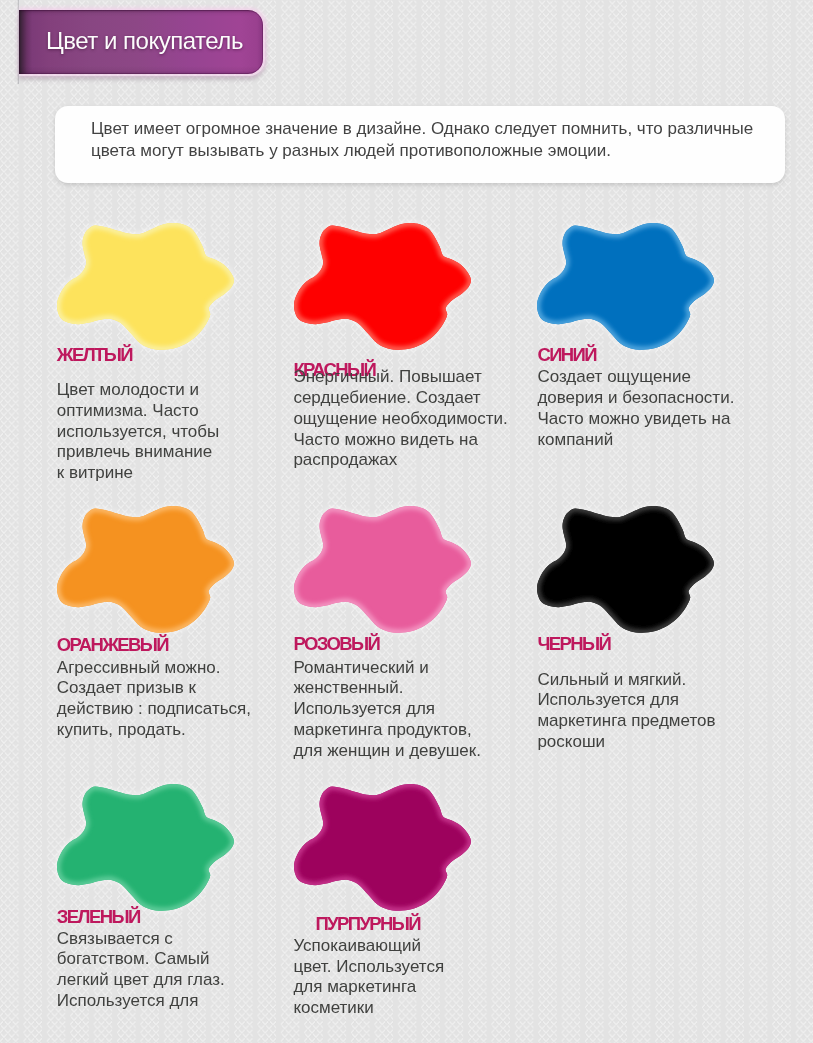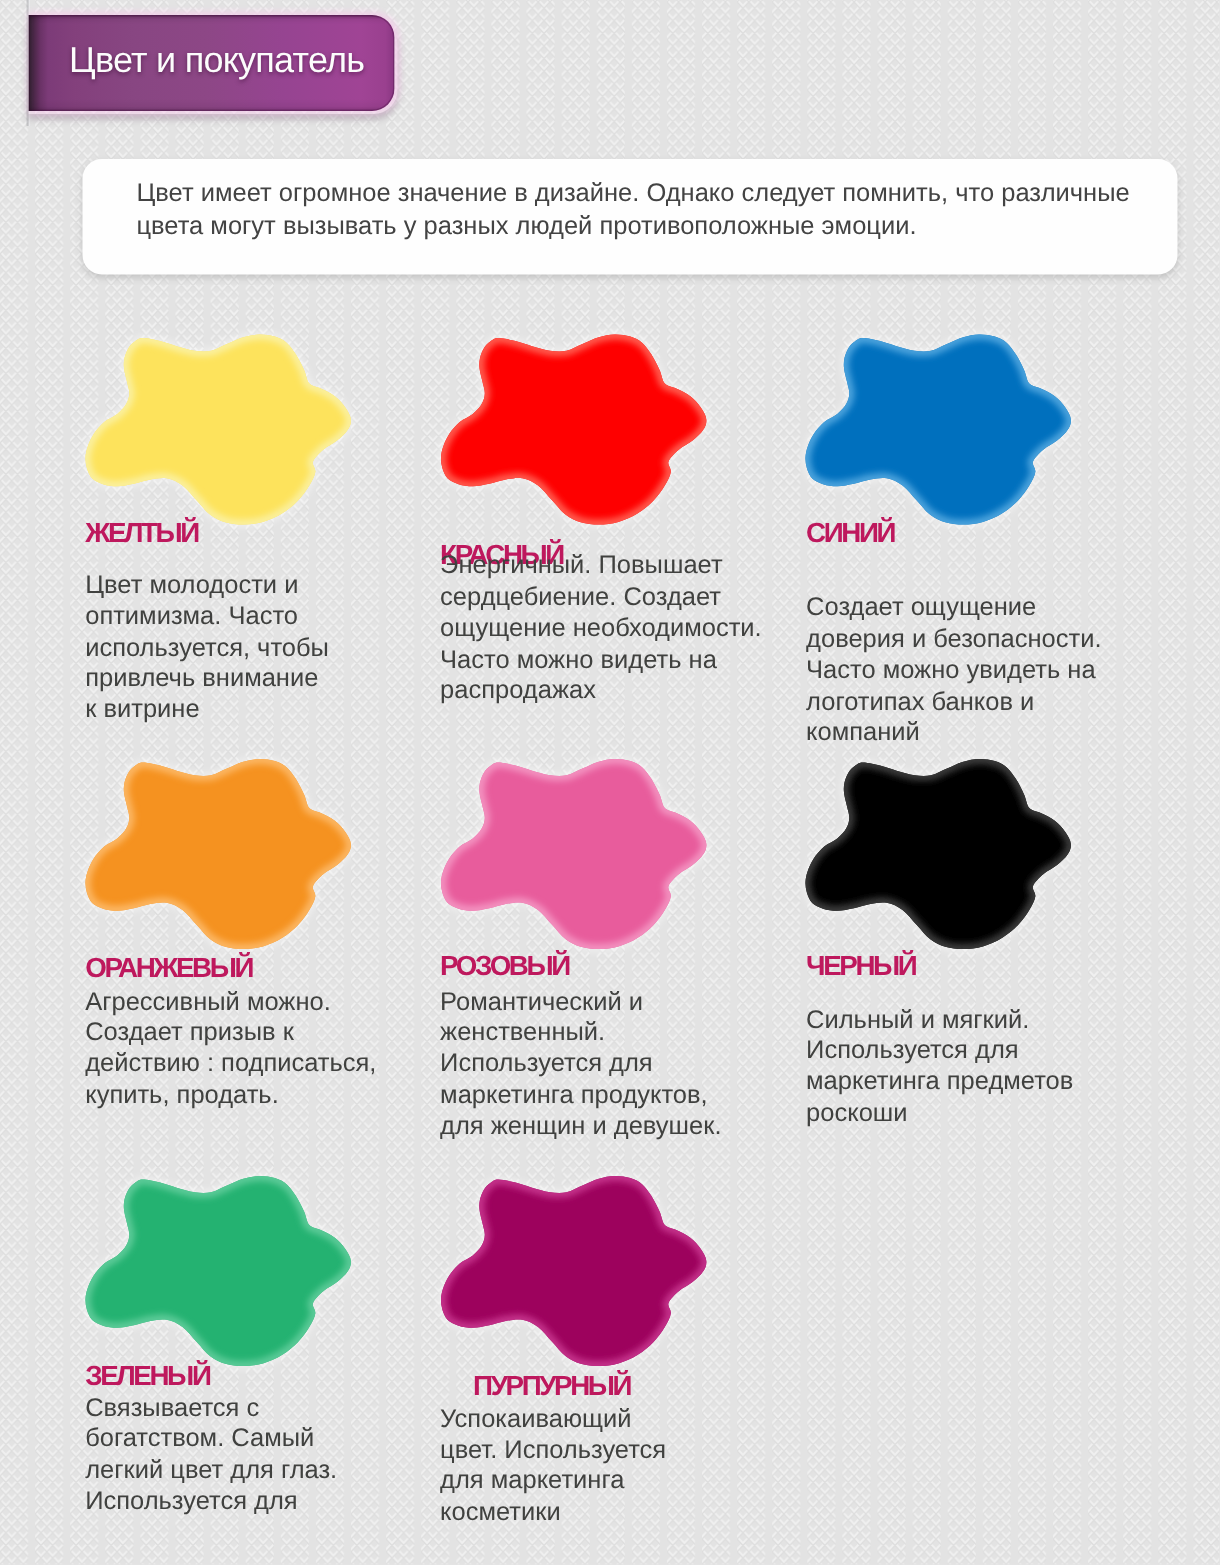--- a/index.html
+++ b/index.html
@@ -165,25 +165,24 @@
             </g>
             <path d="M38.2,2.4 C41.0,2.4 46.0,3.5 49.7,4.4 C53.5,5.3 56.9,6.7 60.7,7.8 C64.5,8.9 68.9,10.3 72.7,10.8 C76.5,11.3 80.0,11.6 83.7,10.8 C87.4,10.0 91.1,7.7 94.7,6.2 C98.3,4.7 101.7,2.8 105.2,1.8 C108.7,0.8 112.2,0.1 115.7,0.0 C119.2,-0.1 123.1,0.5 126.2,1.4 C129.3,2.3 131.9,3.6 134.2,5.6 C136.5,7.6 138.3,10.2 140.2,13.2 C142.1,16.2 144.2,20.4 145.7,23.7 C147.2,26.9 147.3,30.6 149.2,32.7 C151.1,34.8 154.4,34.8 157.2,36.2 C160.0,37.6 163.5,39.1 166.2,41.2 C168.9,43.3 171.4,46.1 173.2,48.7 C175.0,51.3 176.7,54.2 176.9,56.7 C177.2,59.2 176.2,61.4 174.7,63.7 C173.2,66.0 170.4,68.5 167.7,70.7 C165.0,72.9 161.4,74.4 158.7,76.7 C156.0,79.0 152.6,82.2 151.7,84.7 C150.8,87.2 153.6,89.0 153.2,91.7 C152.8,94.4 151.1,97.5 149.2,100.7 C147.3,103.9 144.7,107.6 141.7,110.7 C138.7,113.8 135.1,116.8 131.2,119.2 C127.3,121.6 122.5,123.8 118.2,125.0 C113.9,126.2 109.4,126.7 105.2,126.7 C101.0,126.7 96.9,126.3 93.2,125.2 C89.5,124.1 86.4,122.6 83.2,120.2 C80.0,117.8 77.3,114.0 74.2,110.7 C71.1,107.5 68.0,103.2 64.7,100.7 C61.4,98.2 57.8,96.6 54.2,95.9 C50.6,95.2 46.9,96.1 43.2,96.7 C39.5,97.3 35.9,98.8 32.2,99.5 C28.5,100.2 24.6,101.2 21.2,101.2 C17.8,101.2 14.5,100.7 11.7,99.8 C8.9,98.9 6.3,97.8 4.5,96.0 C2.7,94.2 1.6,91.3 0.9,89.0 C0.2,86.7 -0.1,84.3 0.0,82.0 C0.1,79.7 0.5,77.6 1.4,75.0 C2.3,72.4 3.7,69.2 5.5,66.4 C7.3,63.6 9.9,60.6 12.5,58.4 C15.1,56.2 18.8,55.0 21.2,53.0 C23.6,51.0 25.9,48.5 27.2,46.2 C28.5,43.9 29.1,41.8 29.2,39.4 C29.3,37.0 28.3,34.5 27.7,31.7 C27.1,28.9 26.0,25.4 25.7,22.7 C25.4,20.0 25.5,18.0 26.0,15.7 C26.5,13.4 27.6,10.8 28.7,9.0 C29.8,7.2 31.3,5.8 32.9,4.7 C34.5,3.6 35.4,2.4 38.2,2.4 Z" fill="#0070be"></path>
             <g clip-path="url(#c2)">
               <g filter="url(#f2)">
                 <path d="M38.2,2.4 C41.0,2.4 46.0,3.5 49.7,4.4 C53.5,5.3 56.9,6.7 60.7,7.8 C64.5,8.9 68.9,10.3 72.7,10.8 C76.5,11.3 80.0,11.6 83.7,10.8 C87.4,10.0 91.1,7.7 94.7,6.2 C98.3,4.7 101.7,2.8 105.2,1.8 C108.7,0.8 112.2,0.1 115.7,0.0 C119.2,-0.1 123.1,0.5 126.2,1.4 C129.3,2.3 131.9,3.6 134.2,5.6 C136.5,7.6 138.3,10.2 140.2,13.2 C142.1,16.2 144.2,20.4 145.7,23.7 C147.2,26.9 147.3,30.6 149.2,32.7 C151.1,34.8 154.4,34.8 157.2,36.2 C160.0,37.6 163.5,39.1 166.2,41.2 C168.9,43.3 171.4,46.1 173.2,48.7 C175.0,51.3 176.7,54.2 176.9,56.7 C177.2,59.2 176.2,61.4 174.7,63.7 C173.2,66.0 170.4,68.5 167.7,70.7 C165.0,72.9 161.4,74.4 158.7,76.7 C156.0,79.0 152.6,82.2 151.7,84.7 C150.8,87.2 153.6,89.0 153.2,91.7 C152.8,94.4 151.1,97.5 149.2,100.7 C147.3,103.9 144.7,107.6 141.7,110.7 C138.7,113.8 135.1,116.8 131.2,119.2 C127.3,121.6 122.5,123.8 118.2,125.0 C113.9,126.2 109.4,126.7 105.2,126.7 C101.0,126.7 96.9,126.3 93.2,125.2 C89.5,124.1 86.4,122.6 83.2,120.2 C80.0,117.8 77.3,114.0 74.2,110.7 C71.1,107.5 68.0,103.2 64.7,100.7 C61.4,98.2 57.8,96.6 54.2,95.9 C50.6,95.2 46.9,96.1 43.2,96.7 C39.5,97.3 35.9,98.8 32.2,99.5 C28.5,100.2 24.6,101.2 21.2,101.2 C17.8,101.2 14.5,100.7 11.7,99.8 C8.9,98.9 6.3,97.8 4.5,96.0 C2.7,94.2 1.6,91.3 0.9,89.0 C0.2,86.7 -0.1,84.3 0.0,82.0 C0.1,79.7 0.5,77.6 1.4,75.0 C2.3,72.4 3.7,69.2 5.5,66.4 C7.3,63.6 9.9,60.6 12.5,58.4 C15.1,56.2 18.8,55.0 21.2,53.0 C23.6,51.0 25.9,48.5 27.2,46.2 C28.5,43.9 29.1,41.8 29.2,39.4 C29.3,37.0 28.3,34.5 27.7,31.7 C27.1,28.9 26.0,25.4 25.7,22.7 C25.4,20.0 25.5,18.0 26.0,15.7 C26.5,13.4 27.6,10.8 28.7,9.0 C29.8,7.2 31.3,5.8 32.9,4.7 C34.5,3.6 35.4,2.4 38.2,2.4 Z" fill="none" stroke="#4ba3dd" stroke-width="7"></path>
               </g>
             </g>
           </svg>
         </div>
         <div class="cname" style="top: 121.5px; left: 0.4px;">СИНИЙ</div>
-        <div class="cdesc" style="top: 144.42px; left: 0.4px; margin-top: 28px;">
+        <div class="cdesc" style="top: 144.42px; left: 0.4px;">
           <div>Создает ощущение</div>
           <div>доверия и безопасности.</div>
           <div>Часто можно увидеть на</div>
-          <div>логотипах банков и</div>
           <div>компаний</div>
         </div>
       </div>
       <div class="cell" style="left: 57.4px; top: 505.7px; width: 240px; height: 290px;">
         <div class="blobwrap">
           <svg width="196" height="146" viewBox="-7 -7 196 146" style="position: absolute; left: -7px; top: -7px;">
             <defs>
               <clipPath id="c3">
                 <path d="M38.2,2.4 C41.0,2.4 46.0,3.5 49.7,4.4 C53.5,5.3 56.9,6.7 60.7,7.8 C64.5,8.9 68.9,10.3 72.7,10.8 C76.5,11.3 80.0,11.6 83.7,10.8 C87.4,10.0 91.1,7.7 94.7,6.2 C98.3,4.7 101.7,2.8 105.2,1.8 C108.7,0.8 112.2,0.1 115.7,0.0 C119.2,-0.1 123.1,0.5 126.2,1.4 C129.3,2.3 131.9,3.6 134.2,5.6 C136.5,7.6 138.3,10.2 140.2,13.2 C142.1,16.2 144.2,20.4 145.7,23.7 C147.2,26.9 147.3,30.6 149.2,32.7 C151.1,34.8 154.4,34.8 157.2,36.2 C160.0,37.6 163.5,39.1 166.2,41.2 C168.9,43.3 171.4,46.1 173.2,48.7 C175.0,51.3 176.7,54.2 176.9,56.7 C177.2,59.2 176.2,61.4 174.7,63.7 C173.2,66.0 170.4,68.5 167.7,70.7 C165.0,72.9 161.4,74.4 158.7,76.7 C156.0,79.0 152.6,82.2 151.7,84.7 C150.8,87.2 153.6,89.0 153.2,91.7 C152.8,94.4 151.1,97.5 149.2,100.7 C147.3,103.9 144.7,107.6 141.7,110.7 C138.7,113.8 135.1,116.8 131.2,119.2 C127.3,121.6 122.5,123.8 118.2,125.0 C113.9,126.2 109.4,126.7 105.2,126.7 C101.0,126.7 96.9,126.3 93.2,125.2 C89.5,124.1 86.4,122.6 83.2,120.2 C80.0,117.8 77.3,114.0 74.2,110.7 C71.1,107.5 68.0,103.2 64.7,100.7 C61.4,98.2 57.8,96.6 54.2,95.9 C50.6,95.2 46.9,96.1 43.2,96.7 C39.5,97.3 35.9,98.8 32.2,99.5 C28.5,100.2 24.6,101.2 21.2,101.2 C17.8,101.2 14.5,100.7 11.7,99.8 C8.9,98.9 6.3,97.8 4.5,96.0 C2.7,94.2 1.6,91.3 0.9,89.0 C0.2,86.7 -0.1,84.3 0.0,82.0 C0.1,79.7 0.5,77.6 1.4,75.0 C2.3,72.4 3.7,69.2 5.5,66.4 C7.3,63.6 9.9,60.6 12.5,58.4 C15.1,56.2 18.8,55.0 21.2,53.0 C23.6,51.0 25.9,48.5 27.2,46.2 C28.5,43.9 29.1,41.8 29.2,39.4 C29.3,37.0 28.3,34.5 27.7,31.7 C27.1,28.9 26.0,25.4 25.7,22.7 C25.4,20.0 25.5,18.0 26.0,15.7 C26.5,13.4 27.6,10.8 28.7,9.0 C29.8,7.2 31.3,5.8 32.9,4.7 C34.5,3.6 35.4,2.4 38.2,2.4 Z"></path>
               </clipPath>

